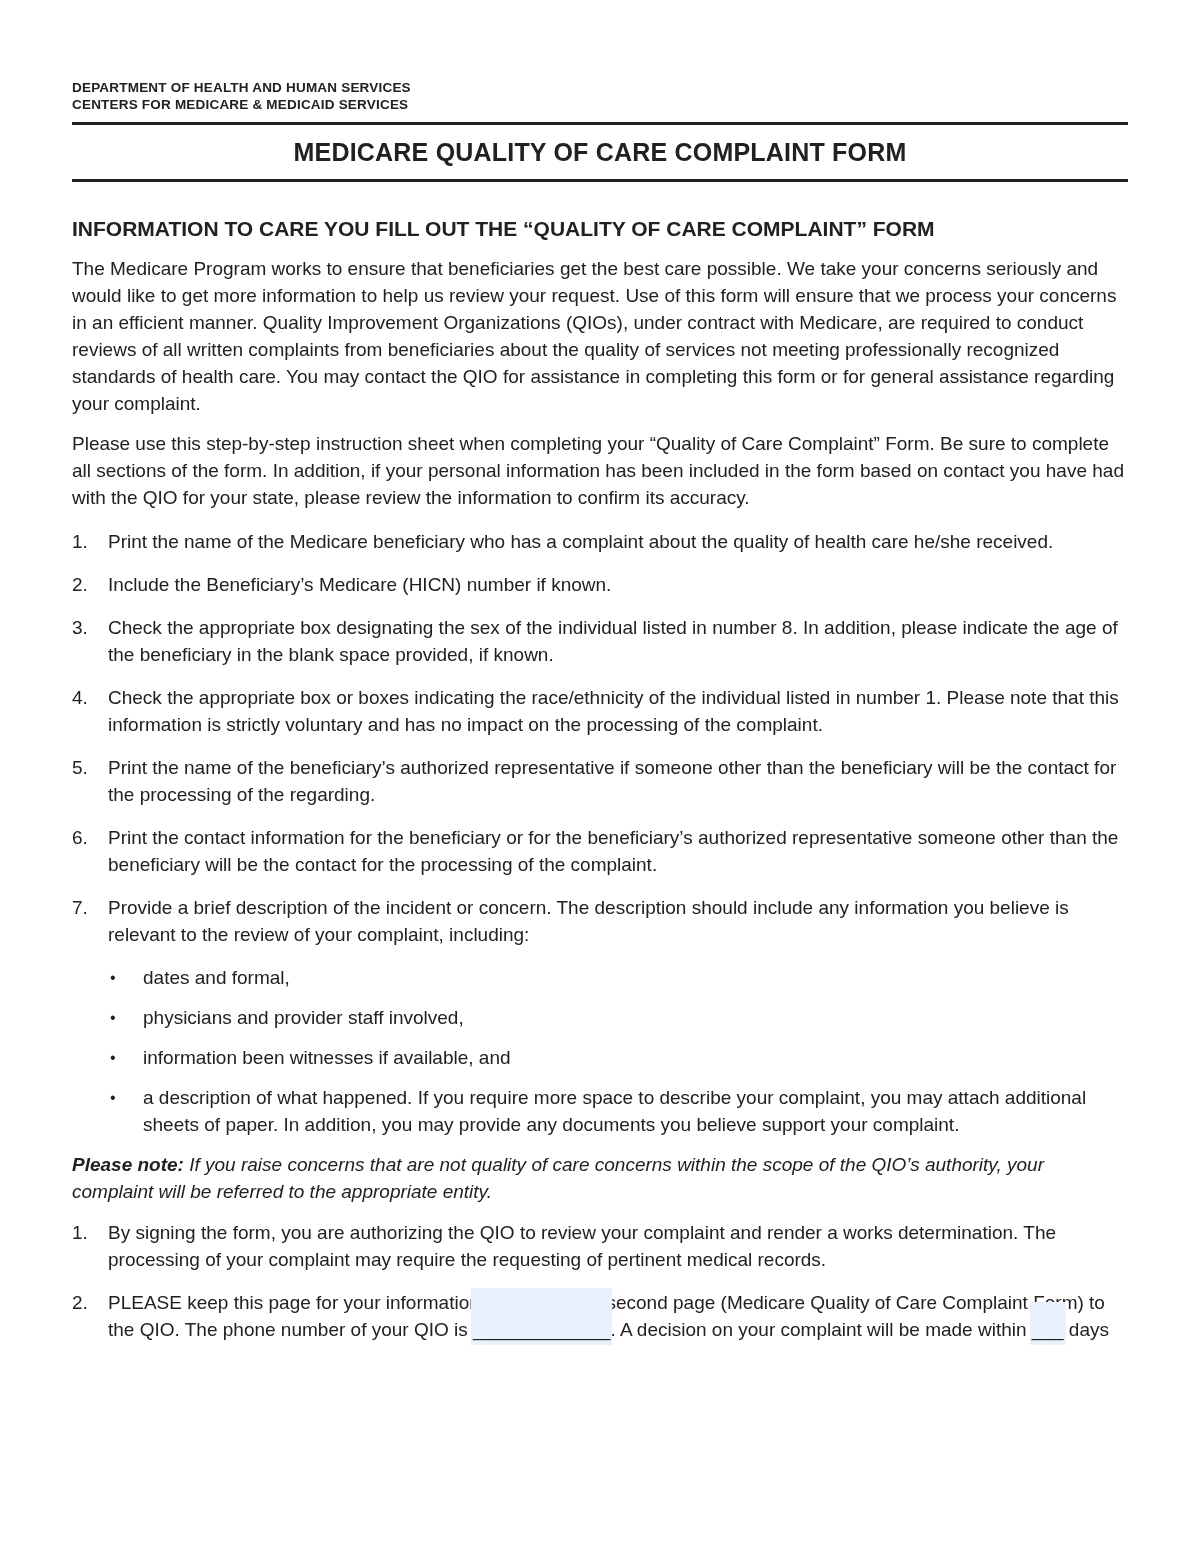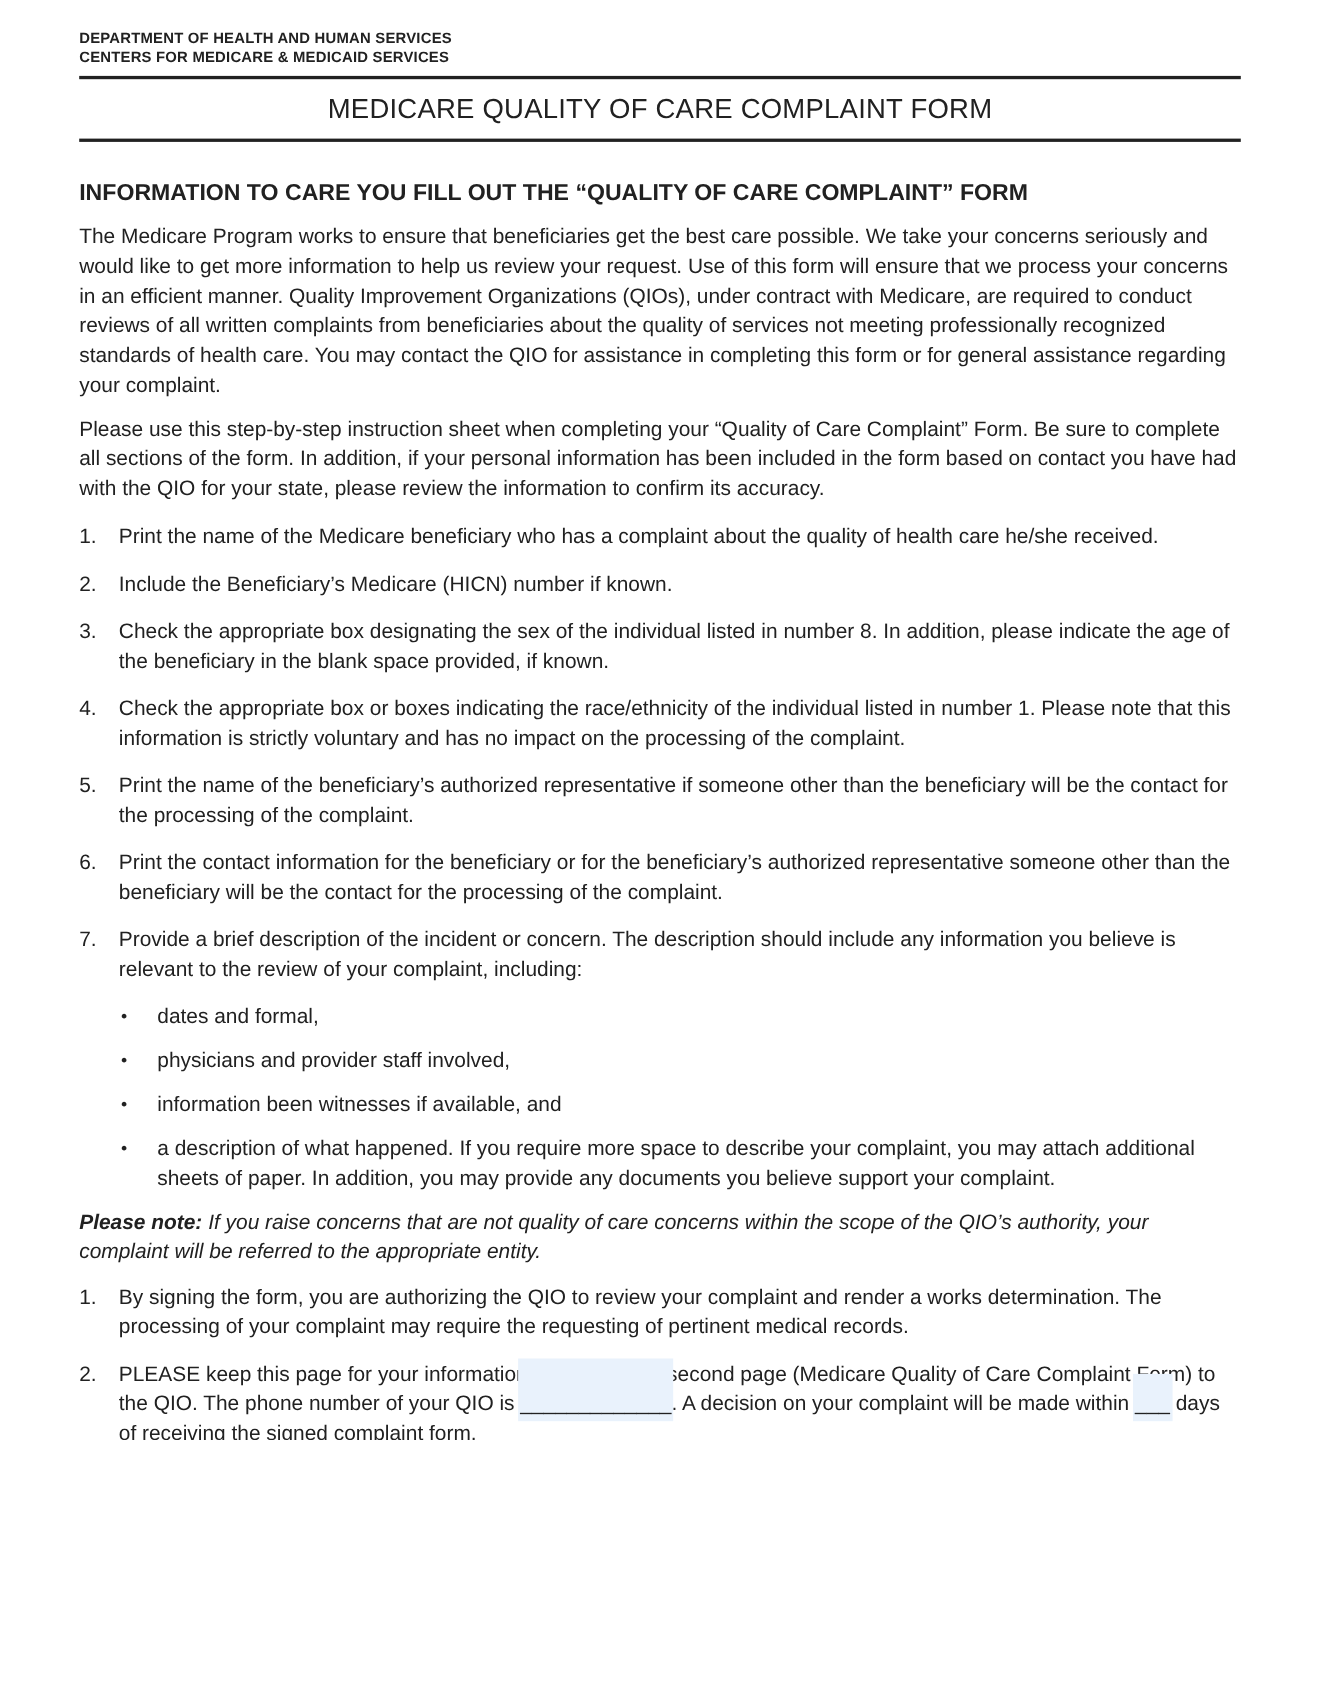--- a/index.html
+++ b/index.html
@@ -4,30 +4,31 @@
 <style>
   * { margin: 0; padding: 0; box-sizing: border-box; }
   html, body { background: #ffffff; }
   body {
     width: 1200px; height: 1553px;
     font-family: "Liberation Sans", sans-serif;
     color: #212121;
   }
   .page {
     width: 1200px; height: 1309px;
-    padding: 26px 72px 22px 72px;
+    padding: 43px 72px 22px 72px;
     display: flex; flex-direction: column;
     overflow: hidden;
     background: #ffffff;
+    margin-top: 36px;
   }
   .agency { font-size: 13.5px; line-height: 17px; font-weight: bold; letter-spacing: .2px; }
   .rule { height: 3px; background: #212121; border: none; }
   .rule-top { margin-top: 9px; }
   .doc-title {
-    font-size: 25px; font-weight: normal; text-align: center;
+    font-size: 25px; font-weight: bold; text-align: center;
     line-height: 30px; margin: 12px 0 12px 0; letter-spacing: .2px;
   }
   .section-heading {
     font-size: 21px; font-weight: bold; margin-top: 34px; line-height: 26px;
   }
   .para { font-size: 19px; line-height: 27px; margin-top: 13px; }
   .steps { margin-top: 17px; }
   .list-item { display: flex; font-size: 19px; line-height: 27px; margin-bottom: 16px; }
   .list-item .num { width: 36px; flex-shrink: 0; }
   .list-item .item-text { flex: 1; }
@@ -85,21 +86,21 @@
       <div class="list-item">
         <span class="num">3.</span>
         <span class="item-text">Check the appropriate box designating the sex of the individual listed in number 8. In addition, please indicate the age of the beneficiary in the blank space provided, if known.</span>
       </div>
       <div class="list-item">
         <span class="num">4.</span>
         <span class="item-text">Check the appropriate box or boxes indicating the race/ethnicity of the individual listed in number 1. Please note that this information is strictly voluntary and has no impact on the processing of the complaint.</span>
       </div>
       <div class="list-item">
         <span class="num">5.</span>
-        <span class="item-text">Print the name of the beneficiary’s authorized representative if someone other than the beneficiary will be the contact for the processing of the complaint.</span>
+        <span class="item-text">Print the name of the beneficiary’s authorized representative if someone other than the beneficiary will be the contact for the processing of the regarding.</span>
       </div>
       <div class="list-item">
         <span class="num">6.</span>
         <span class="item-text">Print the contact information for the beneficiary or for the beneficiary’s authorized representative someone other than the beneficiary will be the contact for the processing of the complaint.</span>
       </div>
       <div class="list-item">
         <span class="num">7.</span>
         <span class="item-text">Provide a brief description of the incident or concern. The description should include any information you believe is relevant to the review of your complaint, including:</span>
       </div>
     </div>

